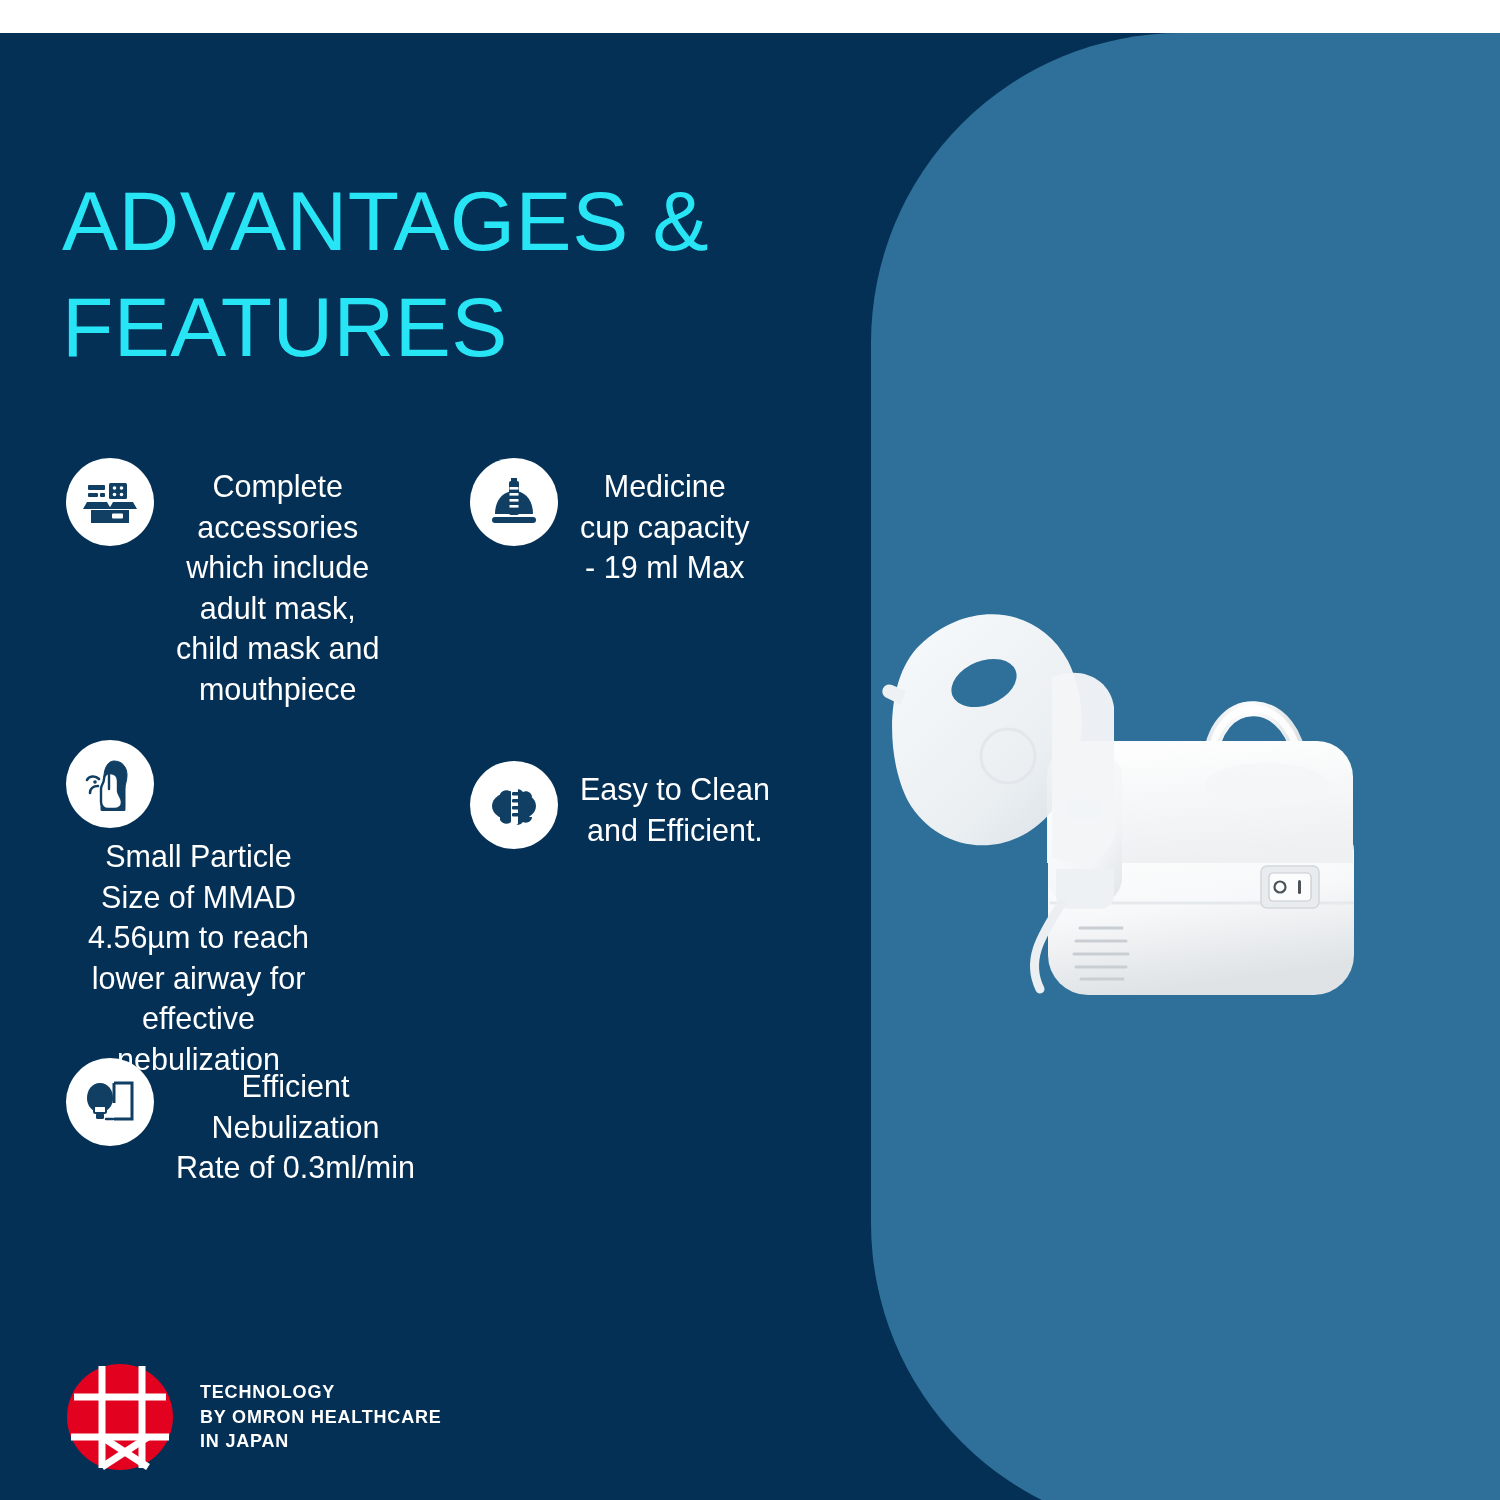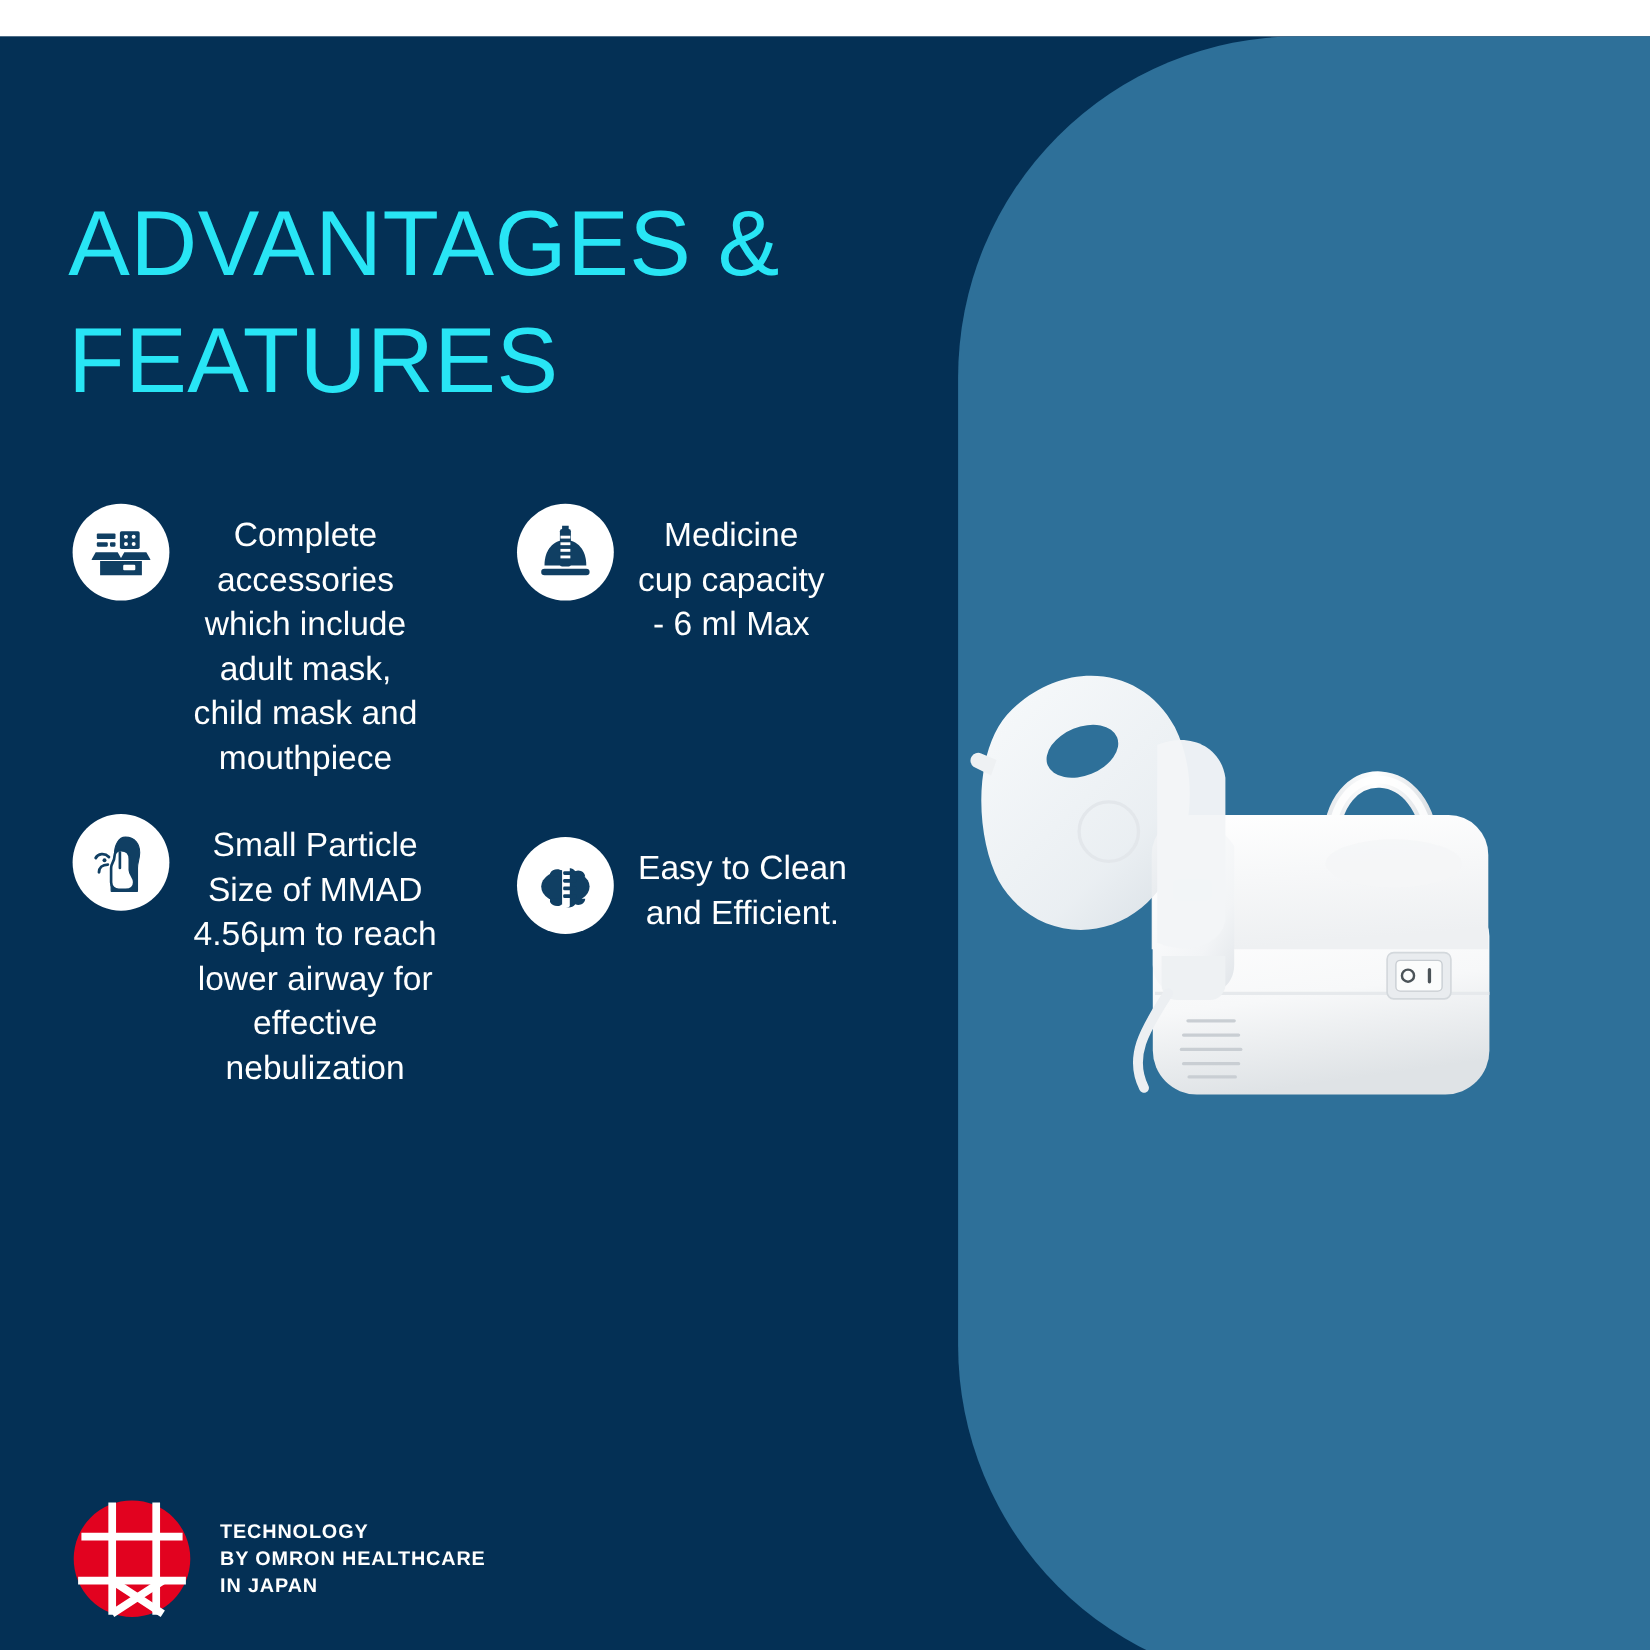--- a/index.html
+++ b/index.html
@@ -67,21 +67,21 @@
     font-size: 30.5px;
     line-height: 1.33;
     font-weight: 300;
     white-space: pre-line;
     padding-top: 8px;
     text-align: center;
   }
 
   #feat-accessories { left: 66px;  top: 425px;  width: 380px; }
   #feat-medicine    { left: 470px; top: 425px;  width: 360px; }
-  #feat-particle    { left: 66px;  top: 707px;  width: 380px; }
+  #feat-particle    { left: 66px;  top: 707px;  width: 380px; flex-direction: column; }
   #feat-clean       { left: 470px; top: 728px;  width: 360px; }
   #feat-rate        { left: 66px;  top: 1025px; width: 380px; }
 
   
   .brand {
     position: absolute;
     left: 66px;
     top: 1330px;
     display: flex;
     align-items: center;
@@ -220,21 +220,21 @@
         <path d="M23 2 h6 v4 h-6 z"></path>
         <rect x="21.5" y="11" width="9" height="2.6" fill="#ffffff"></rect>
         <rect x="21.5" y="17" width="9" height="2.6" fill="#ffffff"></rect>
         <rect x="21.5" y="23" width="9" height="2.6" fill="#ffffff"></rect>
         <rect x="21.5" y="29" width="9" height="2.6" fill="#ffffff"></rect>
         <rect x="4" y="41" width="44" height="6" rx="3"></rect>
       </svg>
     </div>
     <div class="ftext">Medicine
 cup capacity
-- 6 ml Max</div>
+- 19 ml Max</div>
   </div>
 
   <div class="feature" id="feat-particle">
     <div class="icon-circle">
       <svg width="54" height="54" viewBox="0 0 54 54" fill="none" stroke="#103f63">
         <path d="M31 4 c9 0 13 7 13 14 c0 6 -2 9 -2 14 l0 20 c0 2 -1 3 -3 3 l-18 0 c-2 0 -3 -1 -3 -3 l0 -18
                  c0 -6 3 -8 3 -14 c0 -9 4 -16 10 -16 z" fill="#103f63"></path>
         <path d="M27 16 c5 0 8 3 8 8 l0 10 c0 4 4 6 4 11 c0 4 -3 7 -8 7 l-6 0 c-4 0 -7 -3 -7 -7 l0 -13
                  c0 -4 3 -6 3 -10 c0 -4 2 -6 6 -6 z" fill="#ffffff" stroke="#103f63" stroke-width="2.4"></path>
         <path d="M26 18 l0 14" stroke="#103f63" stroke-width="2.4" stroke-linecap="round"></path>
@@ -263,20 +263,35 @@
           <rect x="25" y="21" width="12" height="3.4" rx="1.2"></rect>
           <rect x="25" y="28" width="12" height="3.4" rx="1.2"></rect>
           <rect x="25" y="35" width="12" height="3.4" rx="1.2"></rect>
         </g>
       </svg>
     </div>
     <div class="ftext">Easy to Clean
 and Efficient.</div>
   </div>
 
+  <div class="feature" id="feat-rate">
+    <div class="icon-circle">
+      <svg width="54" height="54" viewBox="0 0 54 54">
+        <path d="M17 8 c8 0 13 7 13 15 c0 8 -5 14 -13 14 c-8 0 -13 -6 -13 -14 c0 -8 5 -15 13 -15 z" fill="#103f63"></path>
+        <rect x="11" y="31" width="12" height="7" rx="1.5" fill="#ffffff" stroke="#103f63" stroke-width="2"></rect>
+        <rect x="13" y="38" width="8" height="6" rx="1.5" fill="#103f63"></rect>
+        <path d="M23 44 h7" stroke="#103f63" stroke-width="2.4" stroke-linecap="round"></path>
+        <path d="M31 8 h18 v36 h-18" fill="none" stroke="#103f63" stroke-width="3"></path>
+        <path d="M31 8 v20" fill="none" stroke="#103f63" stroke-width="3"></path>
+      </svg>
+    </div>
+    <div class="ftext">Efficient
+Nebulization
+Rate of 0.3ml/min</div>
+  </div>
 
   <div class="brand">
     <div class="logo-mark">
       <svg width="108" height="108" viewBox="0 0 108 108">
         <circle cx="54" cy="54" r="53" fill="#e2021f"></circle>
         <g stroke="#ffffff" stroke-width="7" fill="none">
           <path d="M8 34 h92"></path>
           <path d="M5 74 h98"></path>
           <path d="M36 3 v102"></path>
           <path d="M76 3 v102"></path>

